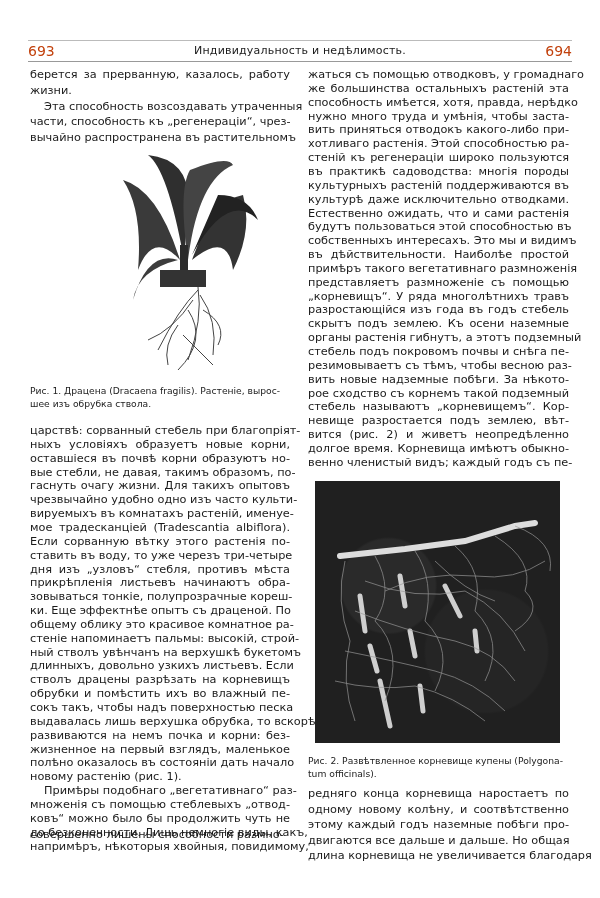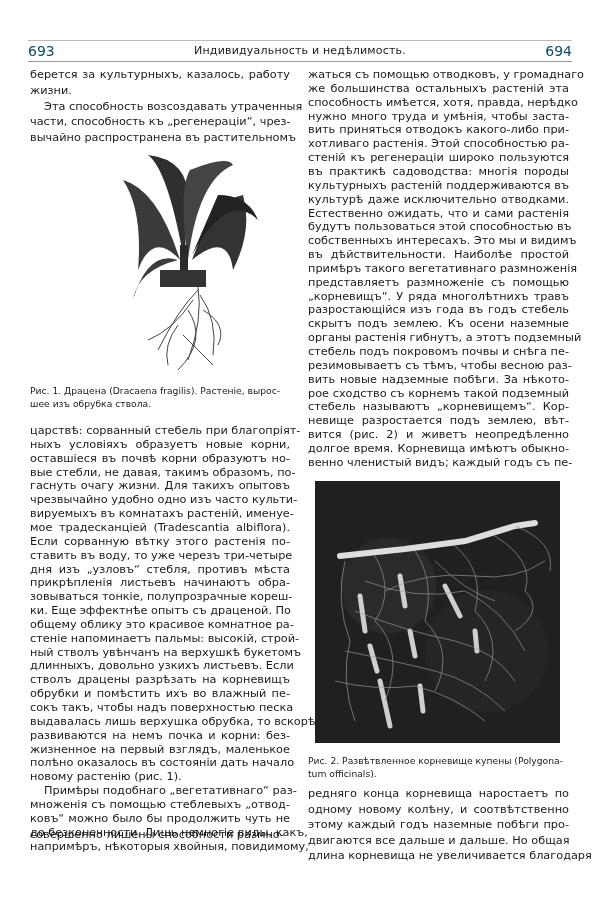--- a/index.html
+++ b/index.html
@@ -5,21 +5,21 @@
   html, body { margin: 0; padding: 0; background: #ffffff; }
   body {
     width: 600px; height: 898px; position: relative; overflow: hidden;
     font-family: "DejaVu Sans", "Liberation Sans", sans-serif;
     color: #1a1a1a;
   }
   .header {
     position: absolute; left: 28px; top: 40px; width: 544px; height: 20px;
     border-top: 1px solid #bbb; border-bottom: 1px solid #999;
   }
-  .pnum { position: absolute; top: 2px; font-size: 14px; color: #0c4a6e; }
+  .pnum { position: absolute; top: 2px; font-size: 14px; color: #c2410c; }
   .pnum.left { left: 0; }
   .pnum.right { right: 0; }
   .running-title {
     position: absolute; left: 0; right: 0; top: 3px; text-align: center;
     font-size: 11px; letter-spacing: 0.2px;
   }
   .col { position: absolute; }
   .line {
     position: absolute; left: 0; white-space: nowrap;
     font-size: 11.3px; line-height: 16px; height: 16px;
@@ -45,21 +45,21 @@
 <body>
 
 <div class="header">
   <span class="pnum left">693</span>
   <span class="running-title">Индивидуальность и недѣлимость.</span>
   <span class="pnum right">694</span>
 </div>
 
 <div class="col" style="left:30px; top:0; width:260px; height:898px;">
   <div id="left-top">
-      <div class="line" style="top: 67px; width: 260px;">берется за культурныхъ, казалось, работу</div>
+      <div class="line" style="top: 67px; width: 260px;">берется за прерванную, казалось, работу</div>
       <div class="line last" style="top: 82.8px; width: 260px;">жизни.</div>
       <div class="line indent" style="top: 98.6px; width: 260px;">Эта способность возсоздавать утраченныя</div>
       <div class="line" style="top: 114.4px; width: 260px;">части, способность къ „регенераціи“, чрез-</div>
       <div class="line" style="top: 130.2px; width: 260px;">вычайно распространена въ растительномъ</div>
     </div>
   <div id="left-bottom">
       <div class="line" style="top: 423px; width: 260px;">царствѣ: сорванный стебель при благопріят-</div>
       <div class="line" style="top: 436.85px; width: 260px;">ныхъ условіяхъ образуетъ новые корни,</div>
       <div class="line" style="top: 450.7px; width: 260px;">оставшіеся въ почвѣ корни образуютъ но-</div>
       <div class="line" style="top: 464.55px; width: 260px;">вые стебли, не давая, такимъ образомъ, по-</div>

